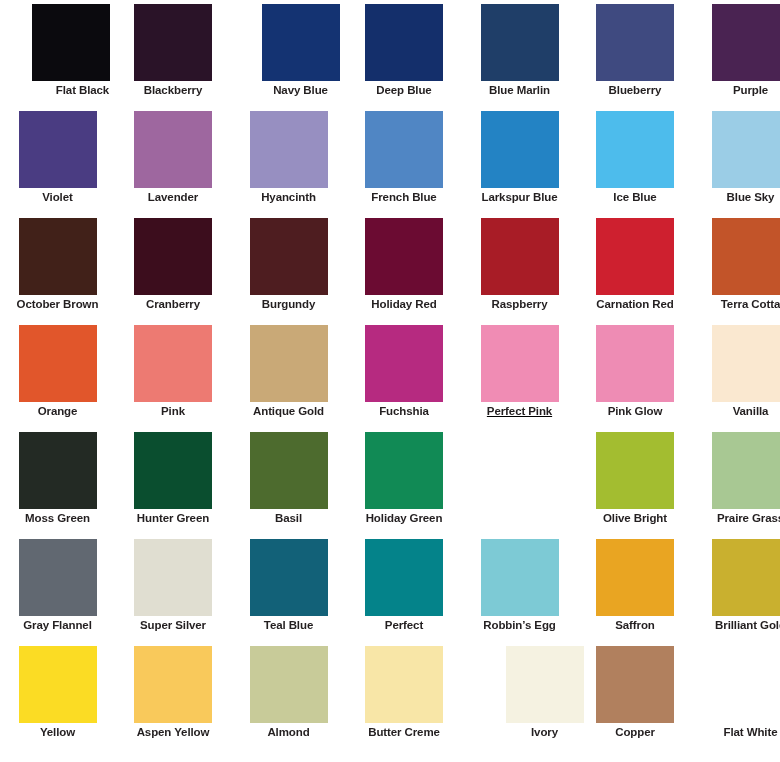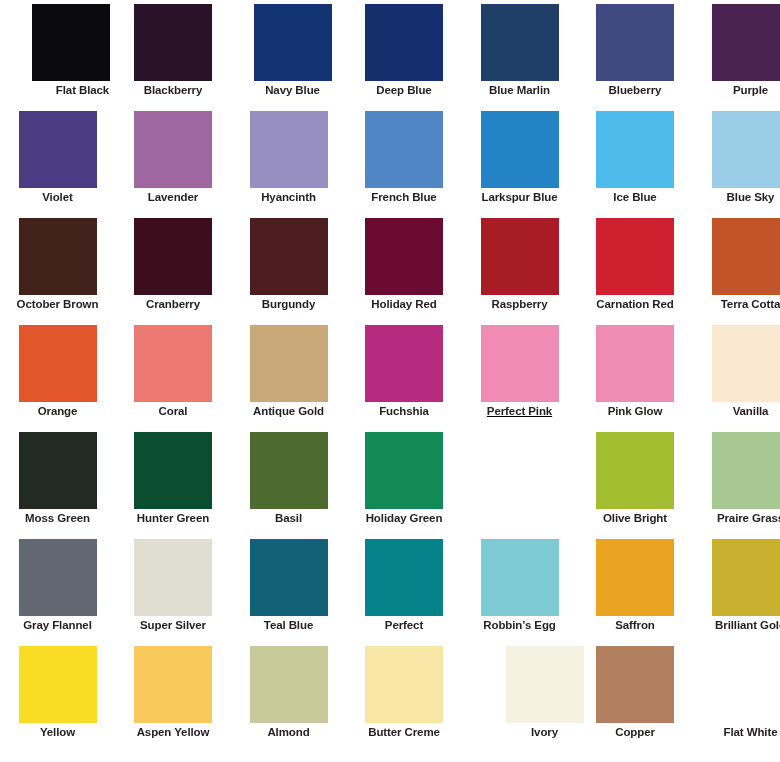--- a/index.html
+++ b/index.html
@@ -53,21 +53,21 @@
 
 <div id="swatch-grid">
     <div class="swatch-cell" style="left: 0px; top: 0px; padding-left: 26px;">
       <span class="swatch-chip" title="Flat Black" style="width: 78px; height: 77px; background: rgb(11, 10, 14);"></span>
       <span class="swatch-label">Flat Black</span>
     </div>
     <div class="swatch-cell" style="left: 115.5px; top: 0px;">
       <span class="swatch-chip" title="Blackberry" style="width: 78px; height: 77px; background: rgb(42, 19, 40);"></span>
       <span class="swatch-label">Blackberry</span>
     </div>
-    <div class="swatch-cell" style="left: 235px; top: 0px;">
+    <div class="swatch-cell" style="left: 243px; top: 0px;">
       <span class="swatch-chip" title="Navy Blue" style="width: 78px; height: 77px; background: rgb(20, 51, 114);"></span>
       <span class="swatch-label">Navy Blue</span>
     </div>
     <div class="swatch-cell" style="left: 346.5px; top: 0px;">
       <span class="swatch-chip" title="Deep Blue" style="width: 78px; height: 77px; background: rgb(20, 47, 107);"></span>
       <span class="swatch-label">Deep Blue</span>
     </div>
     <div class="swatch-cell" style="left: 462px; top: 0px;">
       <span class="swatch-chip" title="Blue Marlin" style="width: 78px; height: 77px; background: rgb(31, 62, 104);"></span>
       <span class="swatch-label">Blue Marlin</span>
@@ -135,21 +135,21 @@
     <div class="swatch-cell" style="left: 693px; top: 214px;">
       <span class="swatch-chip" title="Terra Cotta" style="width: 78px; height: 77px; background: rgb(194, 84, 41);"></span>
       <span class="swatch-label">Terra Cotta</span>
     </div>
     <div class="swatch-cell" style="left: 0px; top: 321px;">
       <span class="swatch-chip" title="Orange" style="width: 78px; height: 77px; background: rgb(225, 86, 43);"></span>
       <span class="swatch-label">Orange</span>
     </div>
     <div class="swatch-cell" style="left: 115.5px; top: 321px;">
       <span class="swatch-chip" title="Coral" style="width: 78px; height: 77px; background: rgb(237, 122, 114);"></span>
-      <span class="swatch-label">Coral</span>
+      <span class="swatch-label">Pink</span>
     </div>
     <div class="swatch-cell" style="left: 231px; top: 321px;">
       <span class="swatch-chip" title="Antique Gold" style="width: 78px; height: 77px; background: rgb(201, 169, 119);"></span>
       <span class="swatch-label">Antique Gold</span>
     </div>
     <div class="swatch-cell" style="left: 346.5px; top: 321px;">
       <span class="swatch-chip" title="Fuchshia" style="width: 78px; height: 77px; background: rgb(182, 42, 128);"></span>
       <span class="swatch-label">Fuchshia</span>
     </div>
     <div class="swatch-cell" style="left: 462px; top: 321px; text-decoration: underline;">

